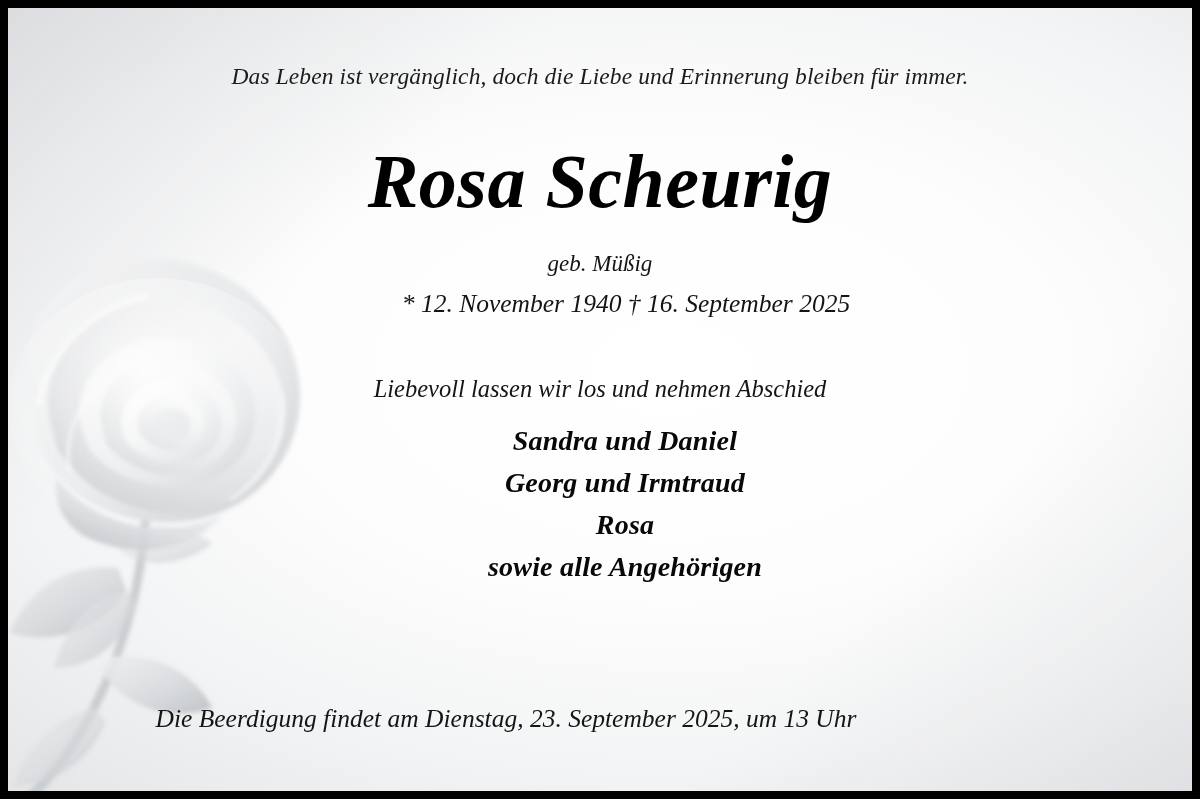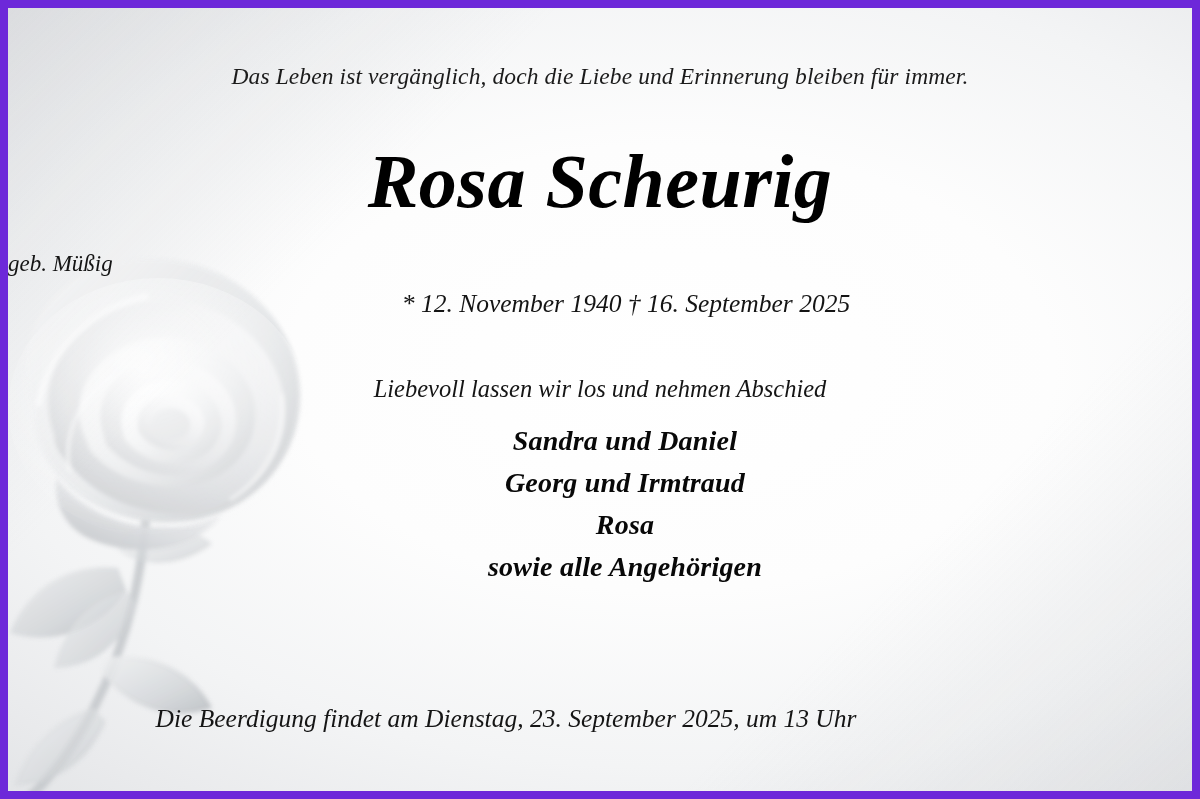--- a/index.html
+++ b/index.html
@@ -11,21 +11,21 @@
     width: 1200px;
     height: 799px;
     font-family: "Liberation Serif", serif;
     overflow: hidden;
   }
 
   #obituary-page {
     position: relative;
     width: 1200px;
     height: 799px;
-    background: #6d28d9;
+    background: #000000;
     box-sizing: border-box;
   }
 
   
   #card {
     position: absolute;
     left: 8px;
     top: 8px;
     width: 1184px;
     height: 783px;
@@ -87,21 +87,21 @@
     line-height: 1.05;
     color: #000000;
     letter-spacing: 0.5px;
   }
 
   #maiden-name {
     position: absolute;
     top: 243px;
     left: 0;
     width: 1184px;
-    text-align: left;
+    text-align: center;
     font-size: 23px;
     font-style: italic;
     color: #141414;
   }
 
   #life-dates {
     position: absolute;
     top: 281px;
     left: 0;
     width: 1184px;

